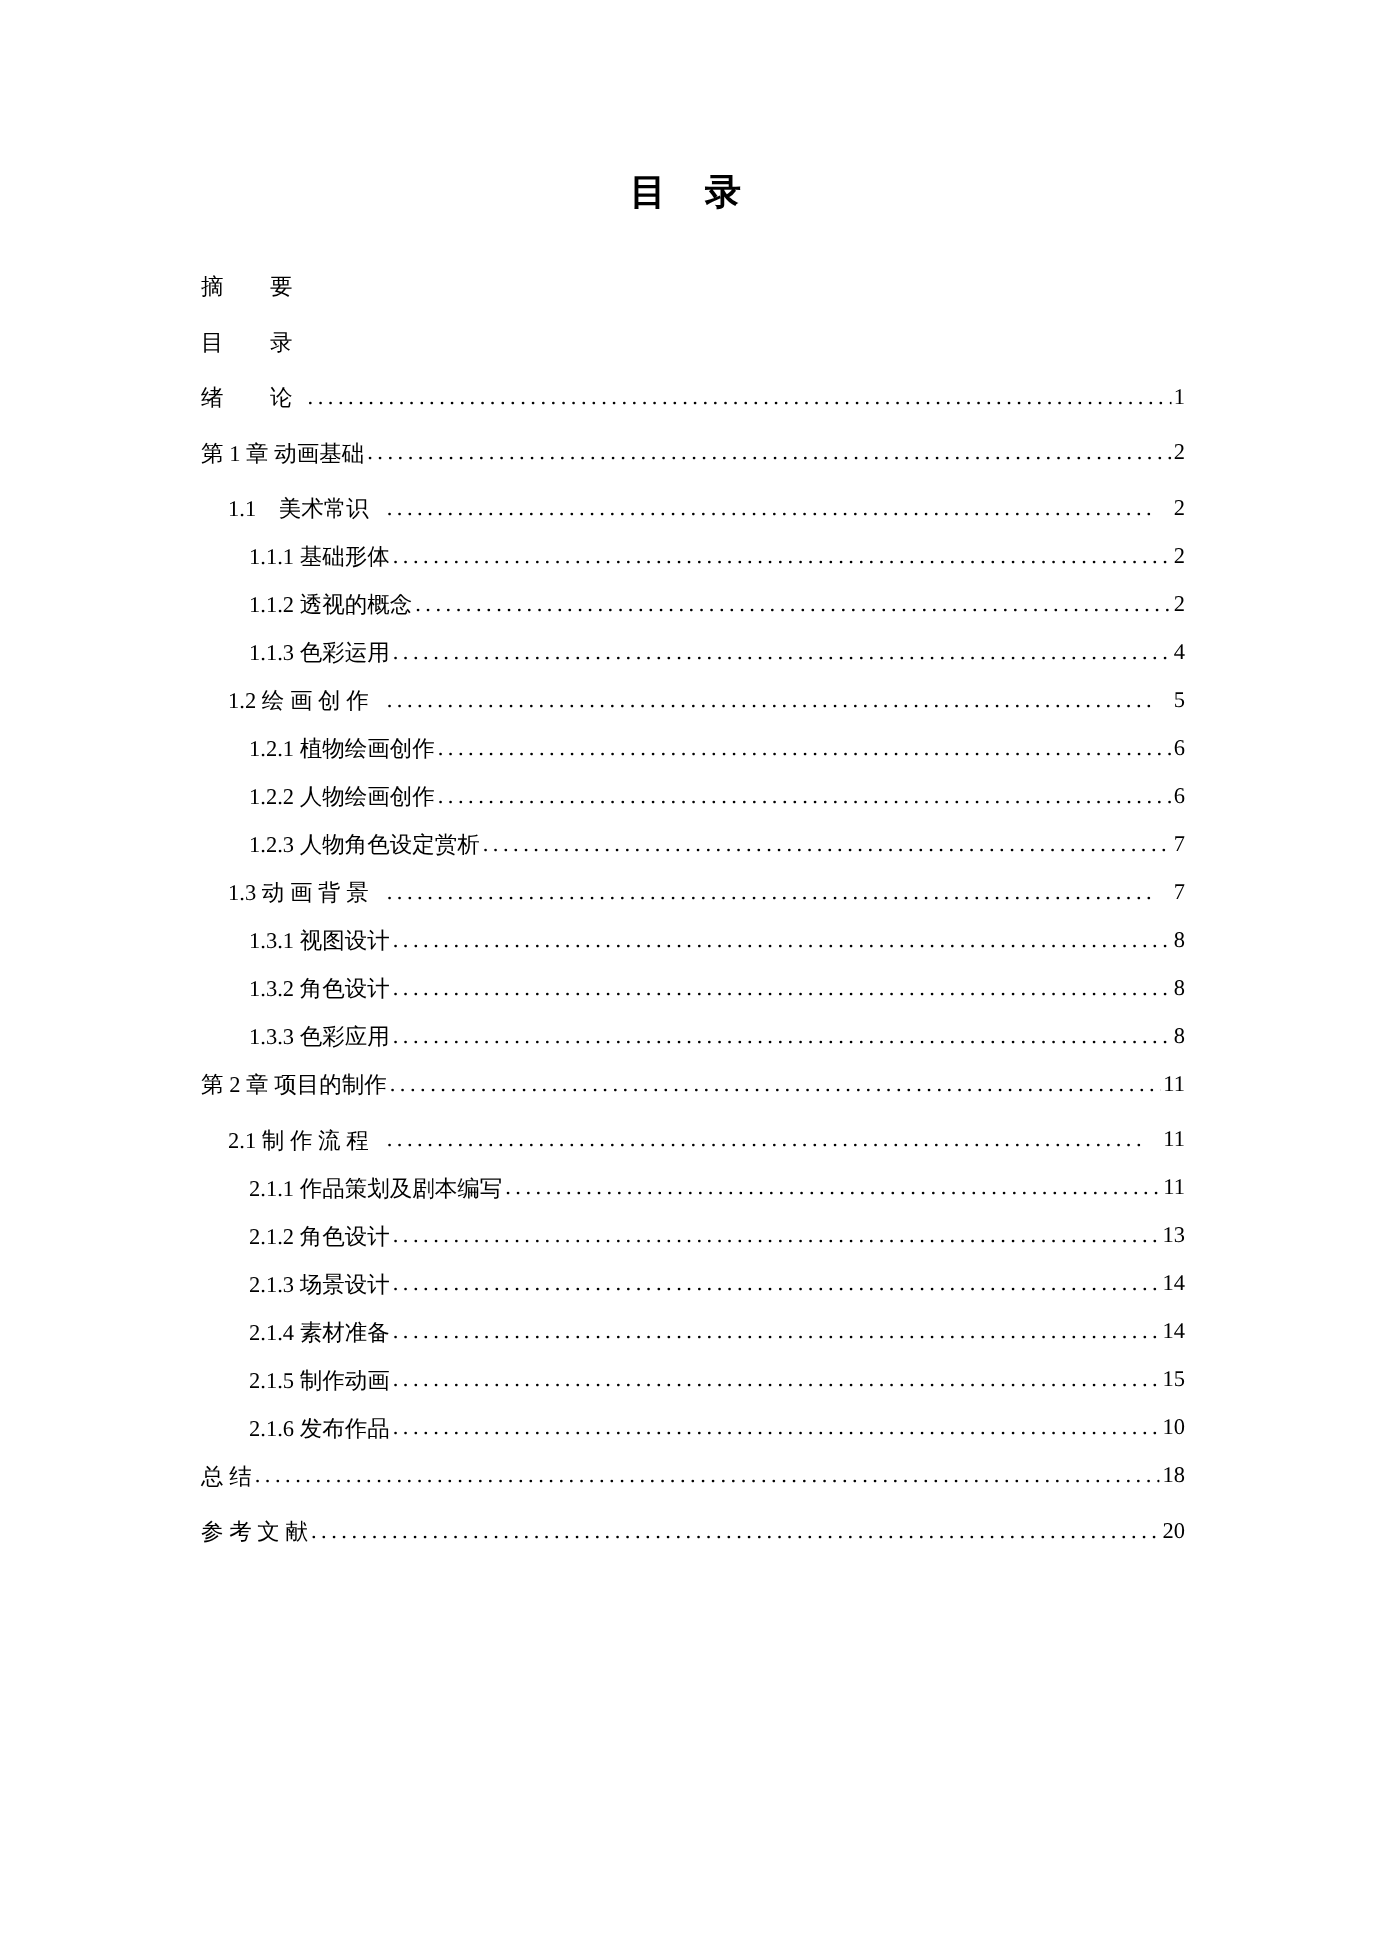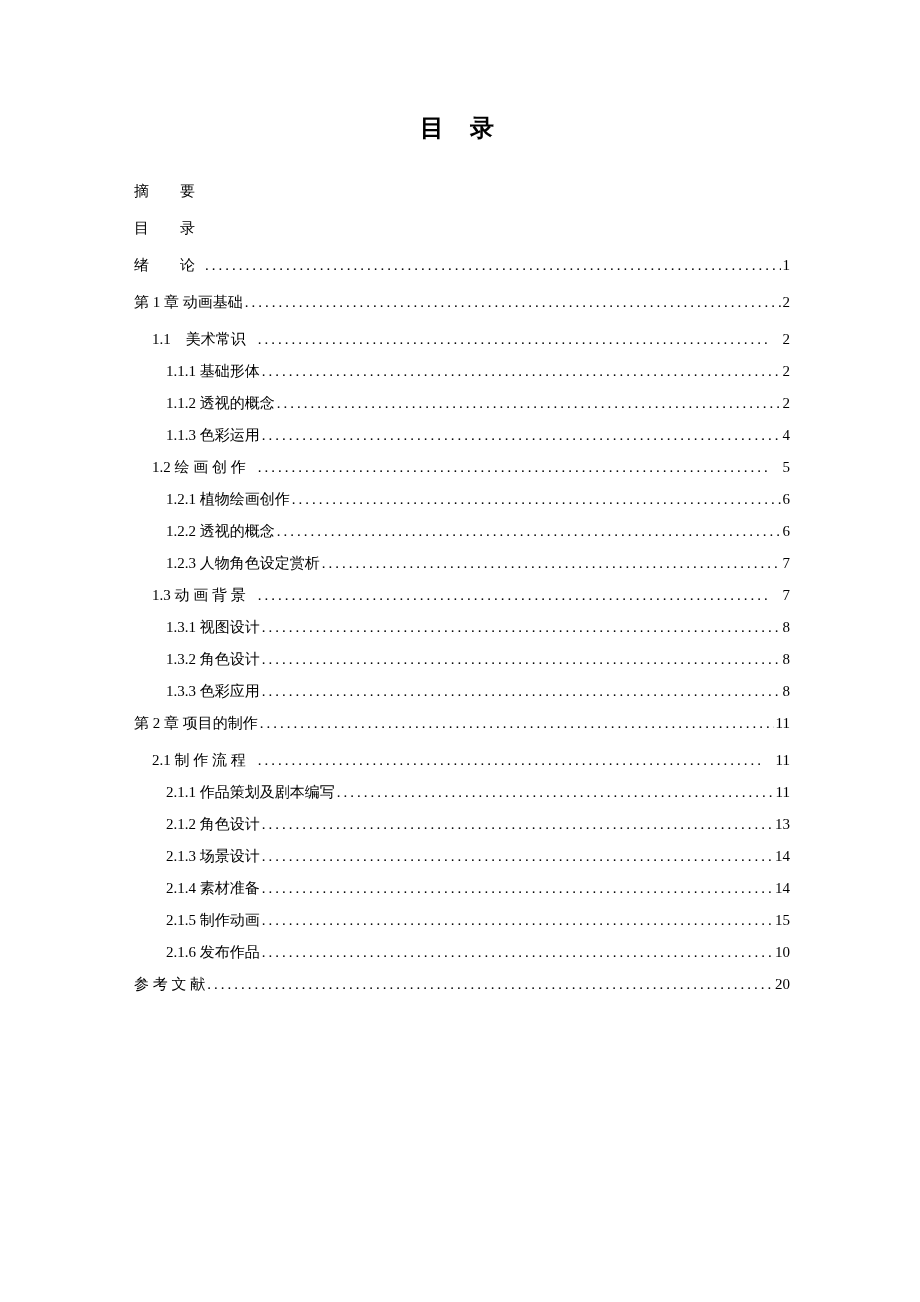--- a/index.html
+++ b/index.html
@@ -117,21 +117,21 @@
       <span class="toc-label">1.2 绘 画 创 作</span>
       <span class="toc-dots"></span>
       <span class="toc-page">5</span>
     </div>
     <div class="toc-line level-2">
       <span class="toc-label">1.2.1 植物绘画创作</span>
       <span class="toc-dots"></span>
       <span class="toc-page">6</span>
     </div>
     <div class="toc-line level-2">
-      <span class="toc-label">1.2.2 透视的概念</span>
+      <span class="toc-label">1.2.2 人物绘画创作</span>
       <span class="toc-dots"></span>
       <span class="toc-page">6</span>
     </div>
     <div class="toc-line level-2">
       <span class="toc-label">1.2.3 人物角色设定赏析</span>
       <span class="toc-dots"></span>
       <span class="toc-page">7</span>
     </div>
     <div class="toc-line level-1">
       <span class="toc-label">1.3 动 画 背 景</span>
@@ -185,19 +185,24 @@
     </div>
     <div class="toc-line level-2">
       <span class="toc-label">2.1.5 制作动画</span>
       <span class="toc-dots"></span>
       <span class="toc-page">15</span>
     </div>
     <div class="toc-line level-2">
       <span class="toc-label">2.1.6 发布作品</span>
       <span class="toc-dots"></span>
       <span class="toc-page">10</span>
+    </div>
+    <div class="toc-line level-0">
+      <span class="toc-label">总 结</span>
+      <span class="toc-dots"></span>
+      <span class="toc-page">18</span>
     </div>
     <div class="toc-line level-0">
       <span class="toc-label">参 考 文 献</span>
       <span class="toc-dots"></span>
       <span class="toc-page">20</span>
     </div>
   </div>
 
 </body></html>

